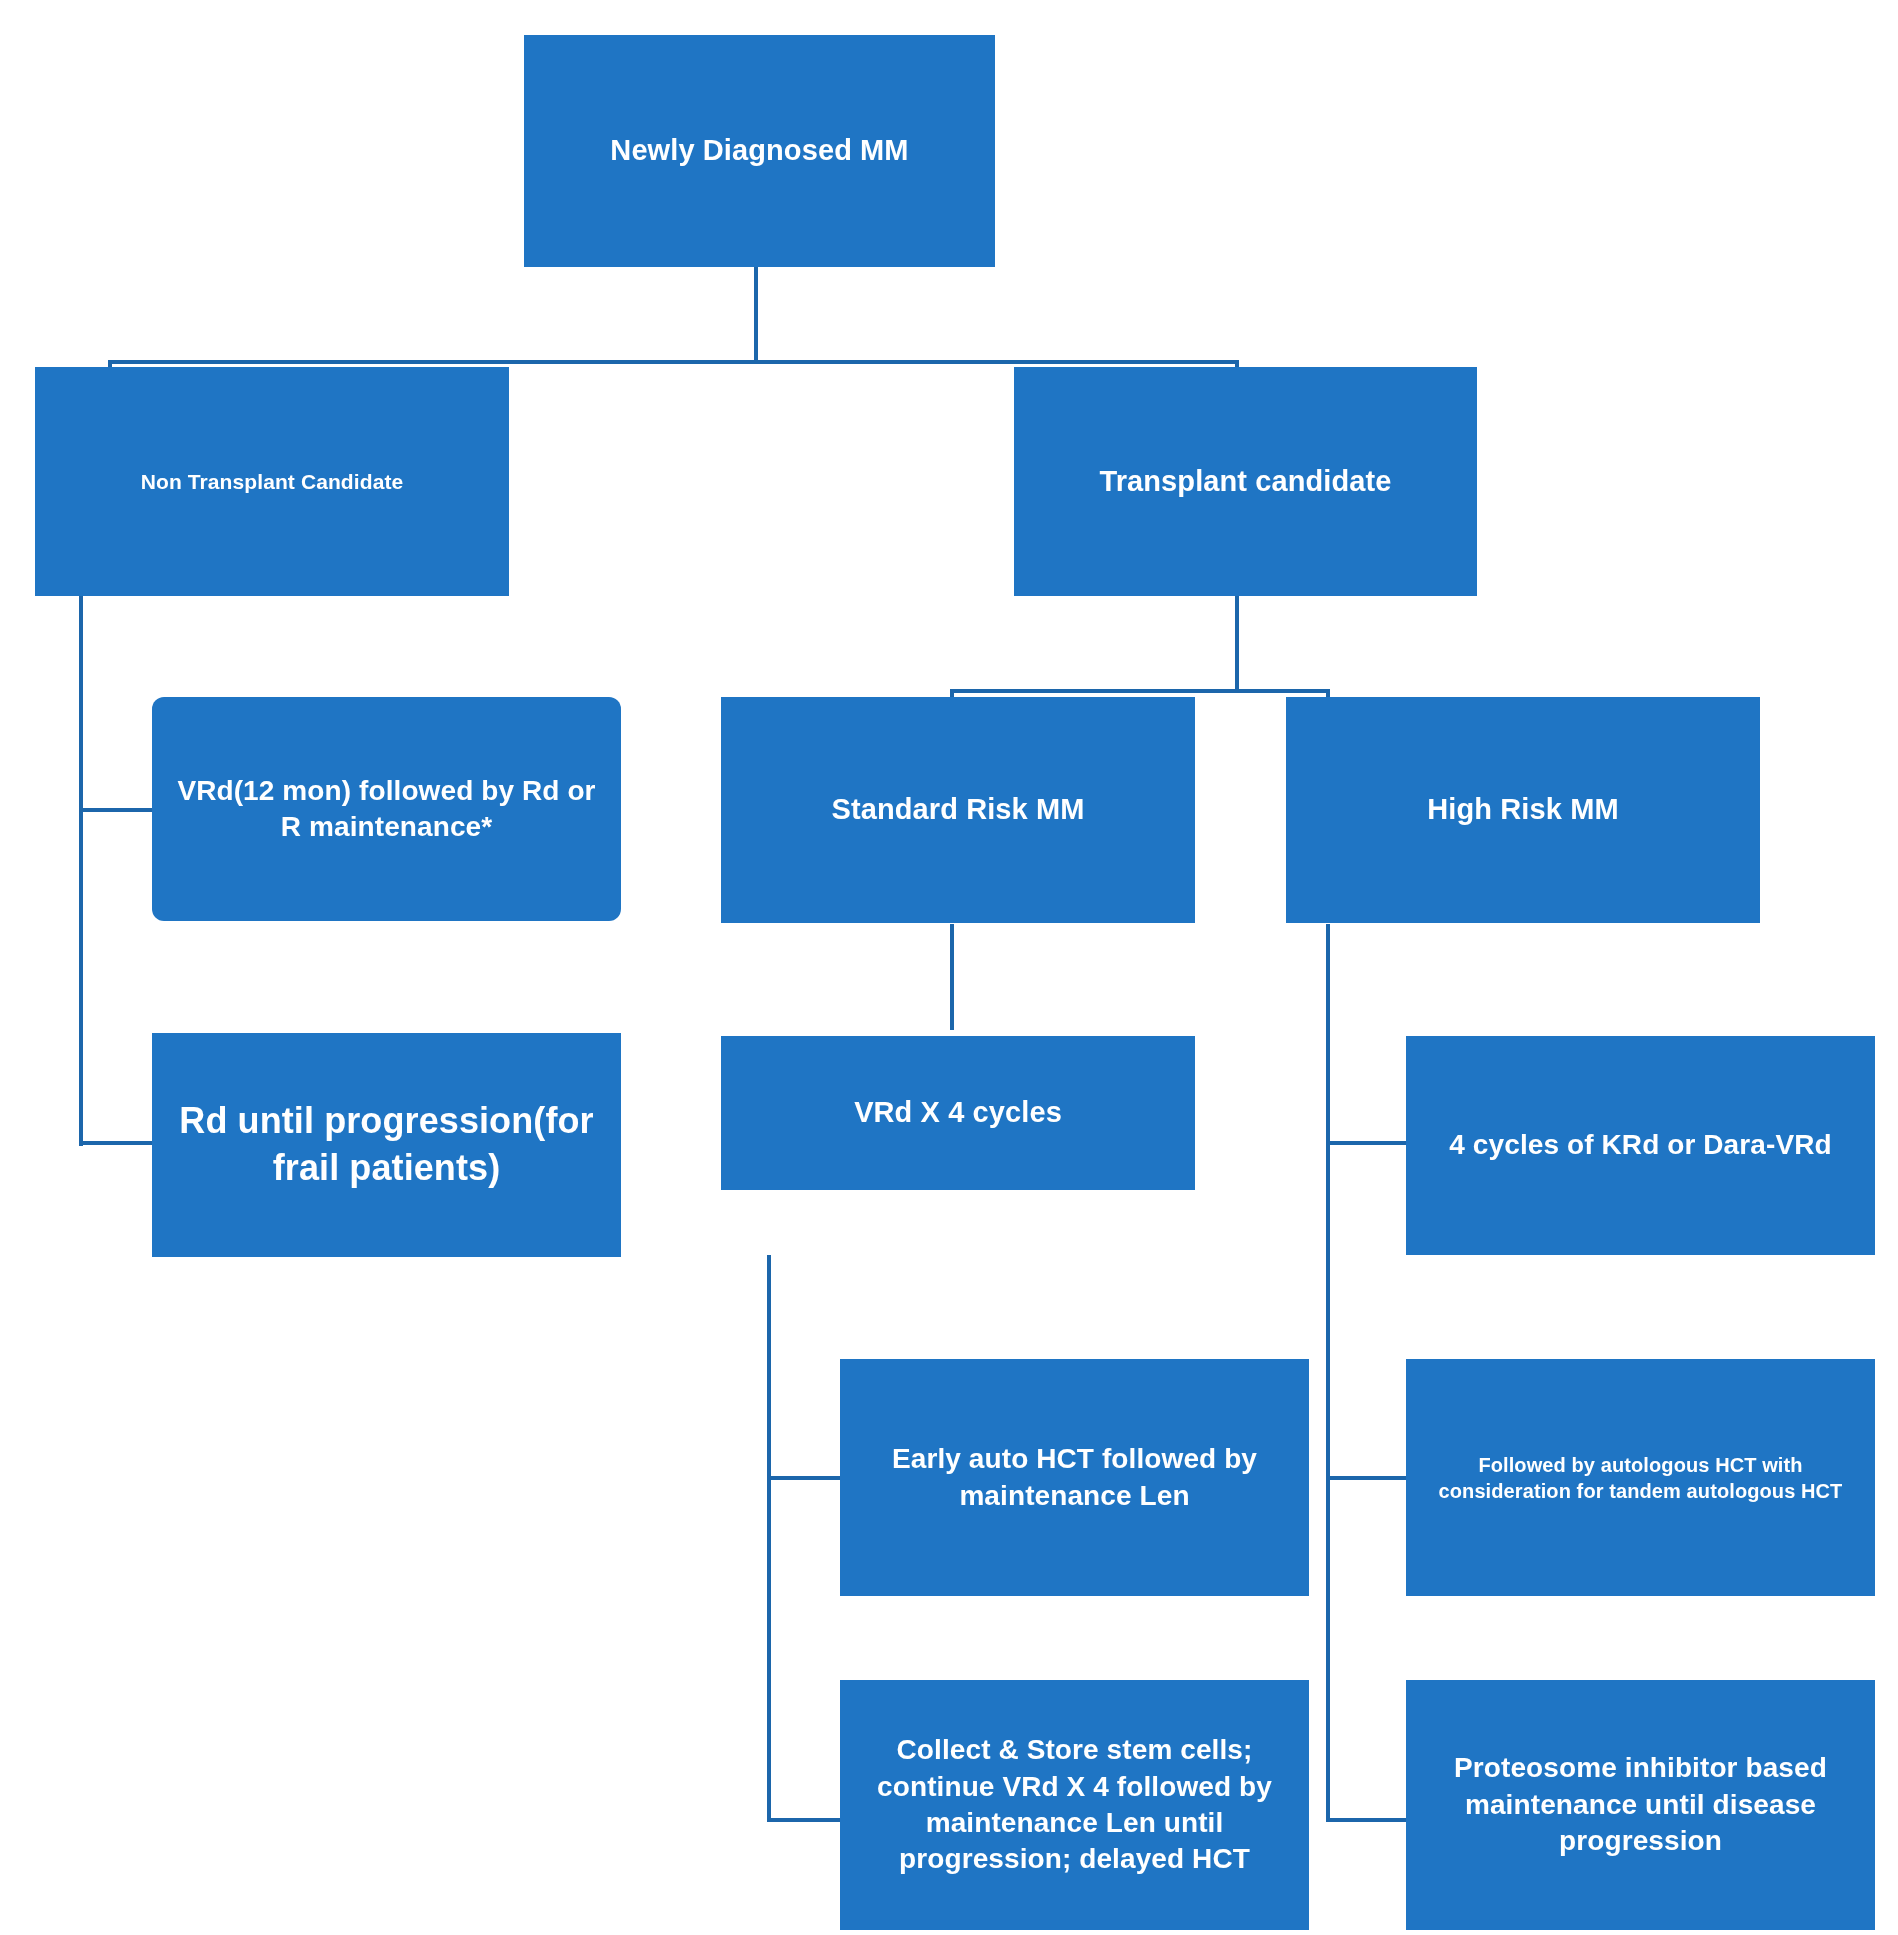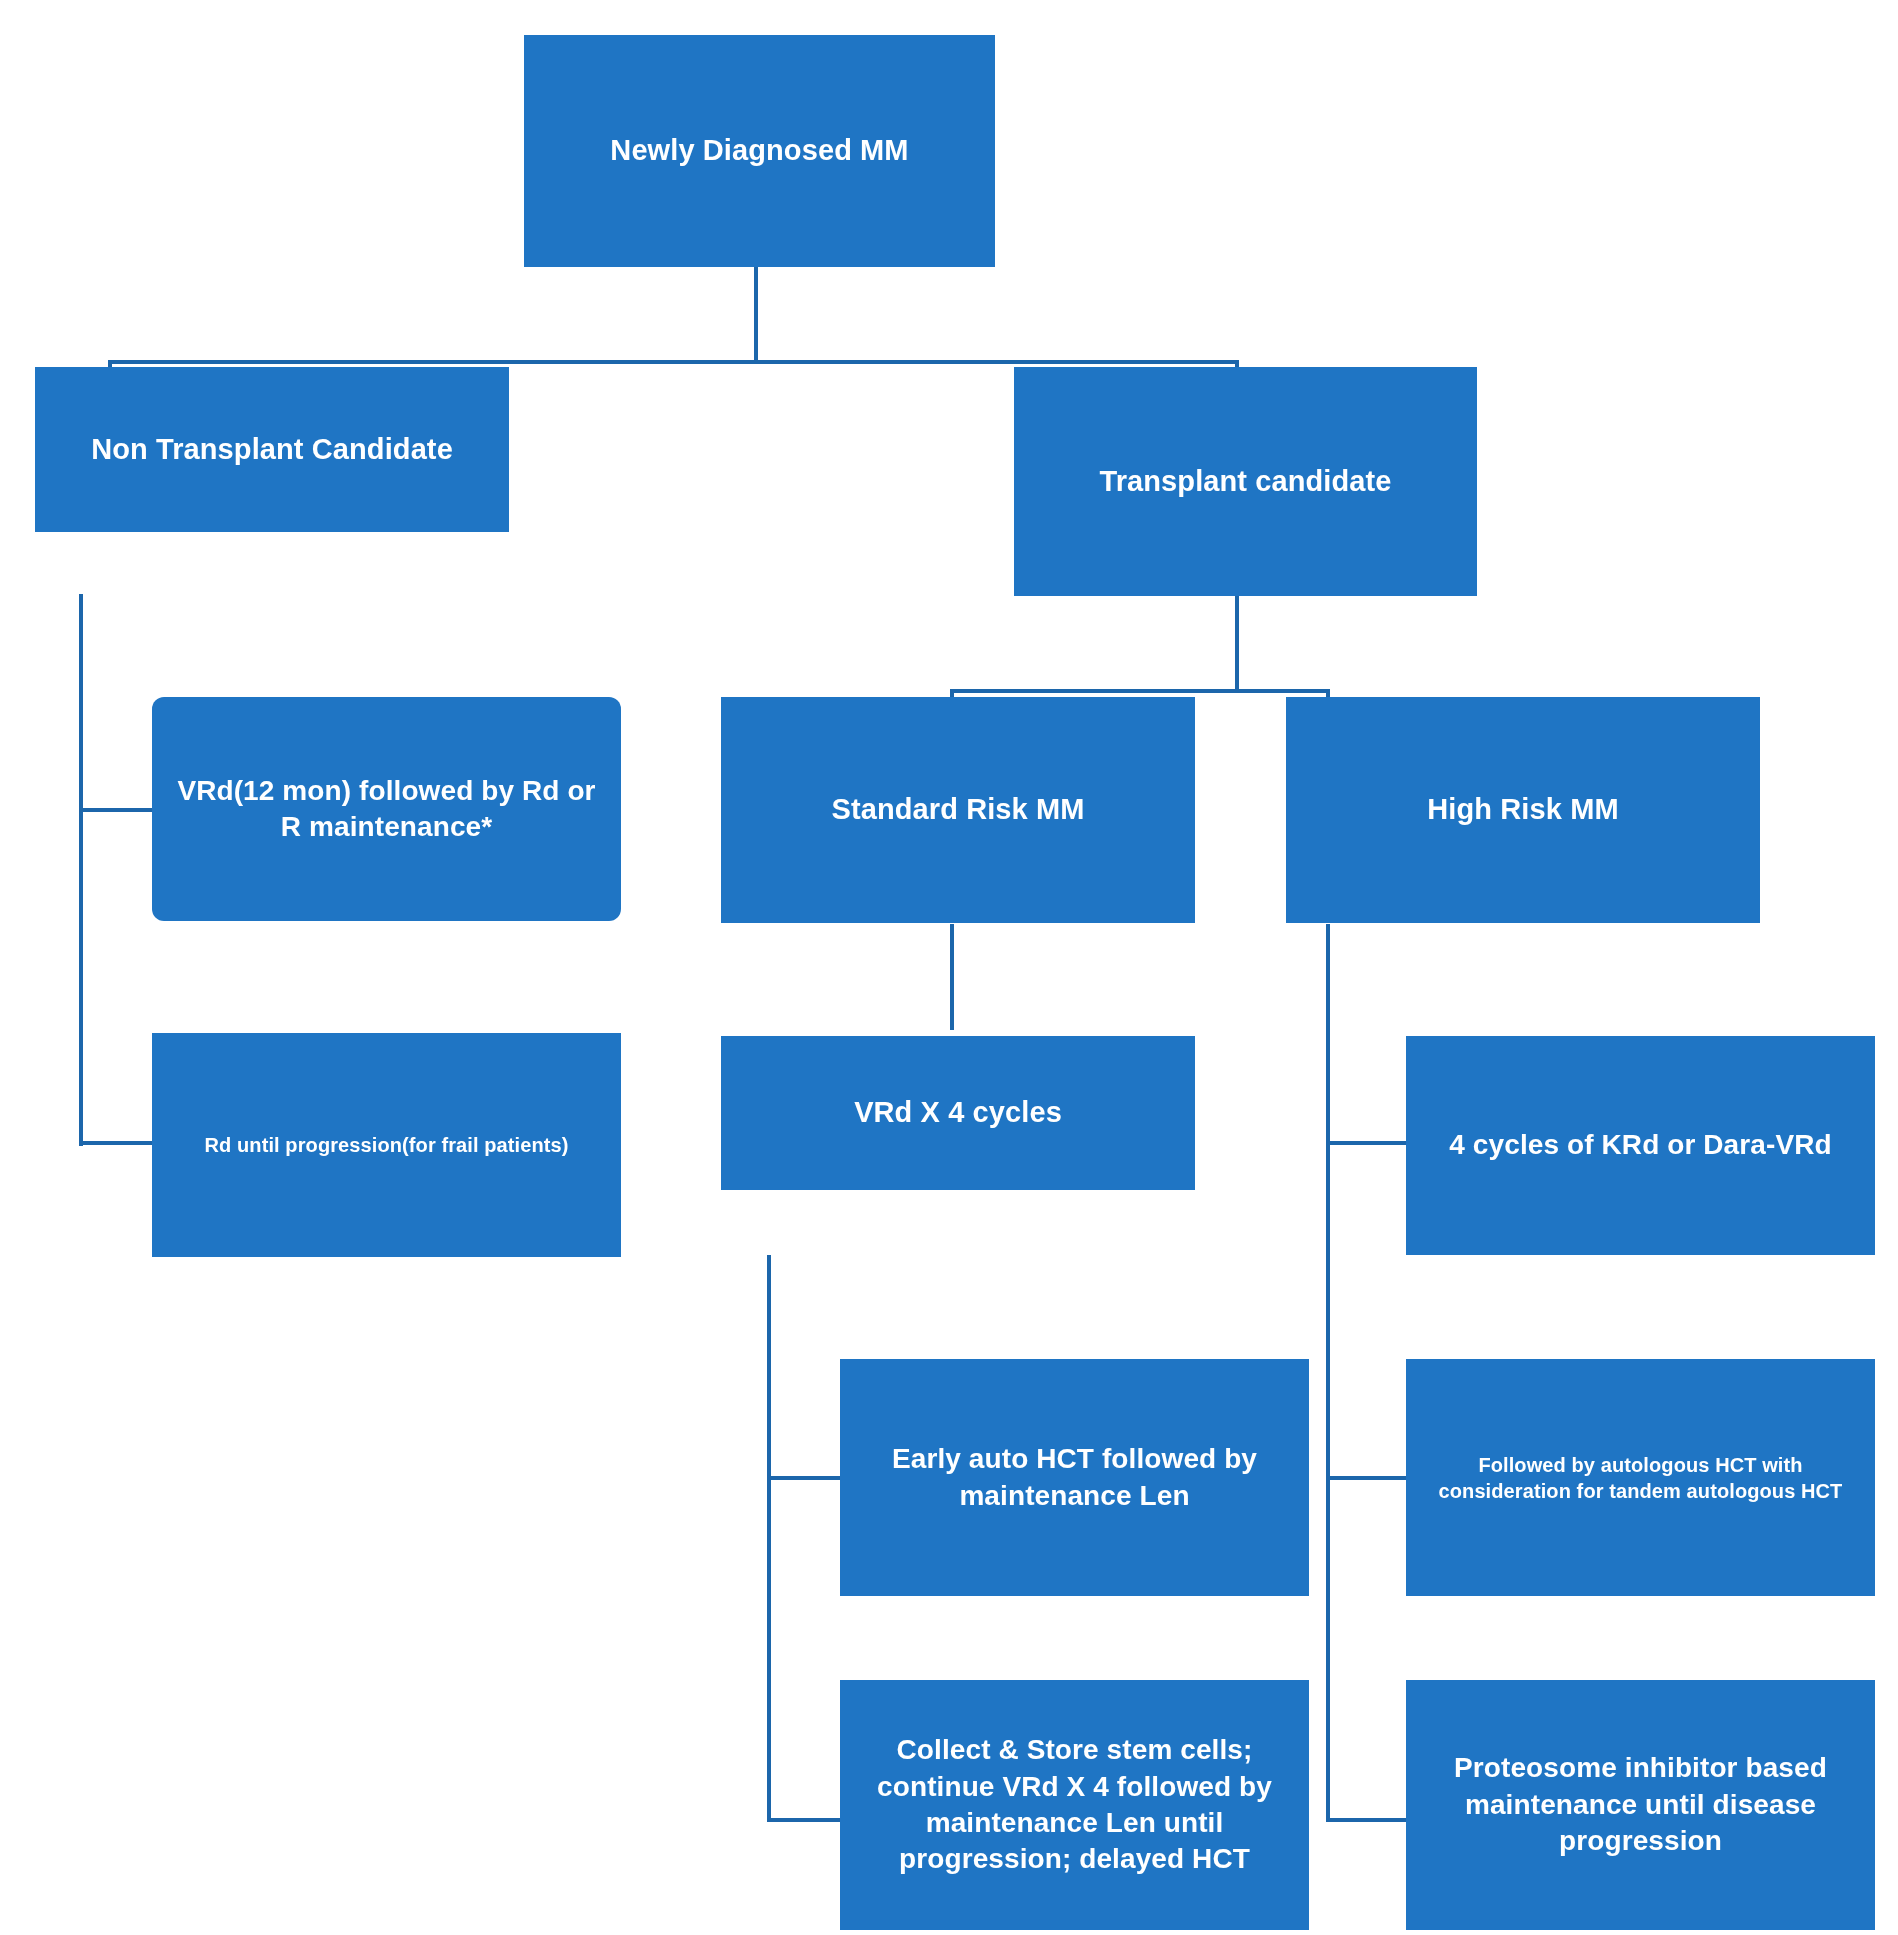--- a/index.html
+++ b/index.html
@@ -72,33 +72,33 @@
 
   <div class="edge v" style="left:1326px; top:924px; height:898px;"></div>
   <div class="edge h" style="left:1326px; top:1141px; width:80px;"></div>
   <div class="edge h" style="left:1326px; top:1476px; width:80px;"></div>
   <div class="edge h" style="left:1326px; top:1818px; width:80px;"></div>
 
   <div class="node" style="left:524px; top:35px; width:471px; height:232px; font-size:29px;">
     <span>Newly Diagnosed MM</span>
   </div>
 
-  <div class="node" style="left:35px; top:367px; width:474px; height:165px; font-size:29px;">
+  <div class="node" style="left:35px; top:367px; width:474px; height:229px; font-size:21px;">
     <span>Non Transplant Candidate</span>
   </div>
 
   <div class="node" style="left:1014px; top:367px; width:463px; height:229px; font-size:29px;justify-content:center;">
     <span>Transplant candidate</span>
   </div>
 
   <div class="node" style="left:152px; top:697px; width:469px; height:224px; font-size:28px;border-radius:12px;">
     <span>VRd(12 mon) followed by Rd or R maintenance*</span>
   </div>
 
-  <div class="node" style="left:152px; top:1033px; width:469px; height:224px; font-size:20px;">
+  <div class="node" style="left:152px; top:1033px; width:469px; height:224px; font-size:36px;">
     <span>Rd until progression(for frail patients)</span>
   </div>
 
   <div class="node" style="left:1286px; top:697px; width:474px; height:226px; font-size:29px;">
     <span>High Risk MM</span>
   </div>
 
   <div class="node" style="left:721px; top:697px; width:474px; height:226px; font-size:29px;">
     <span>Standard Risk MM</span>
   </div>

